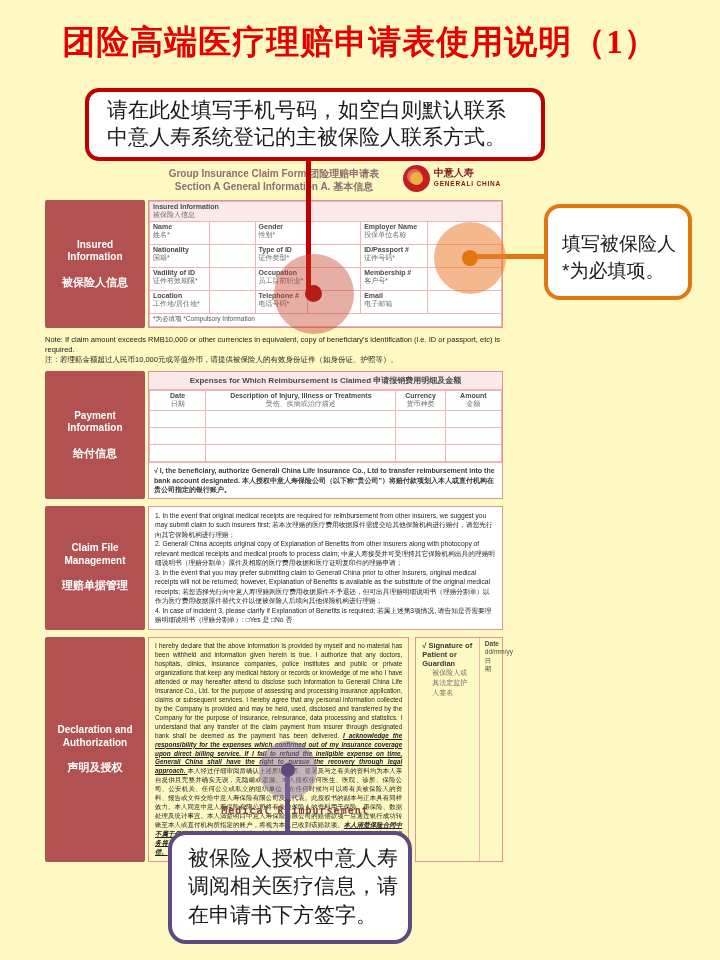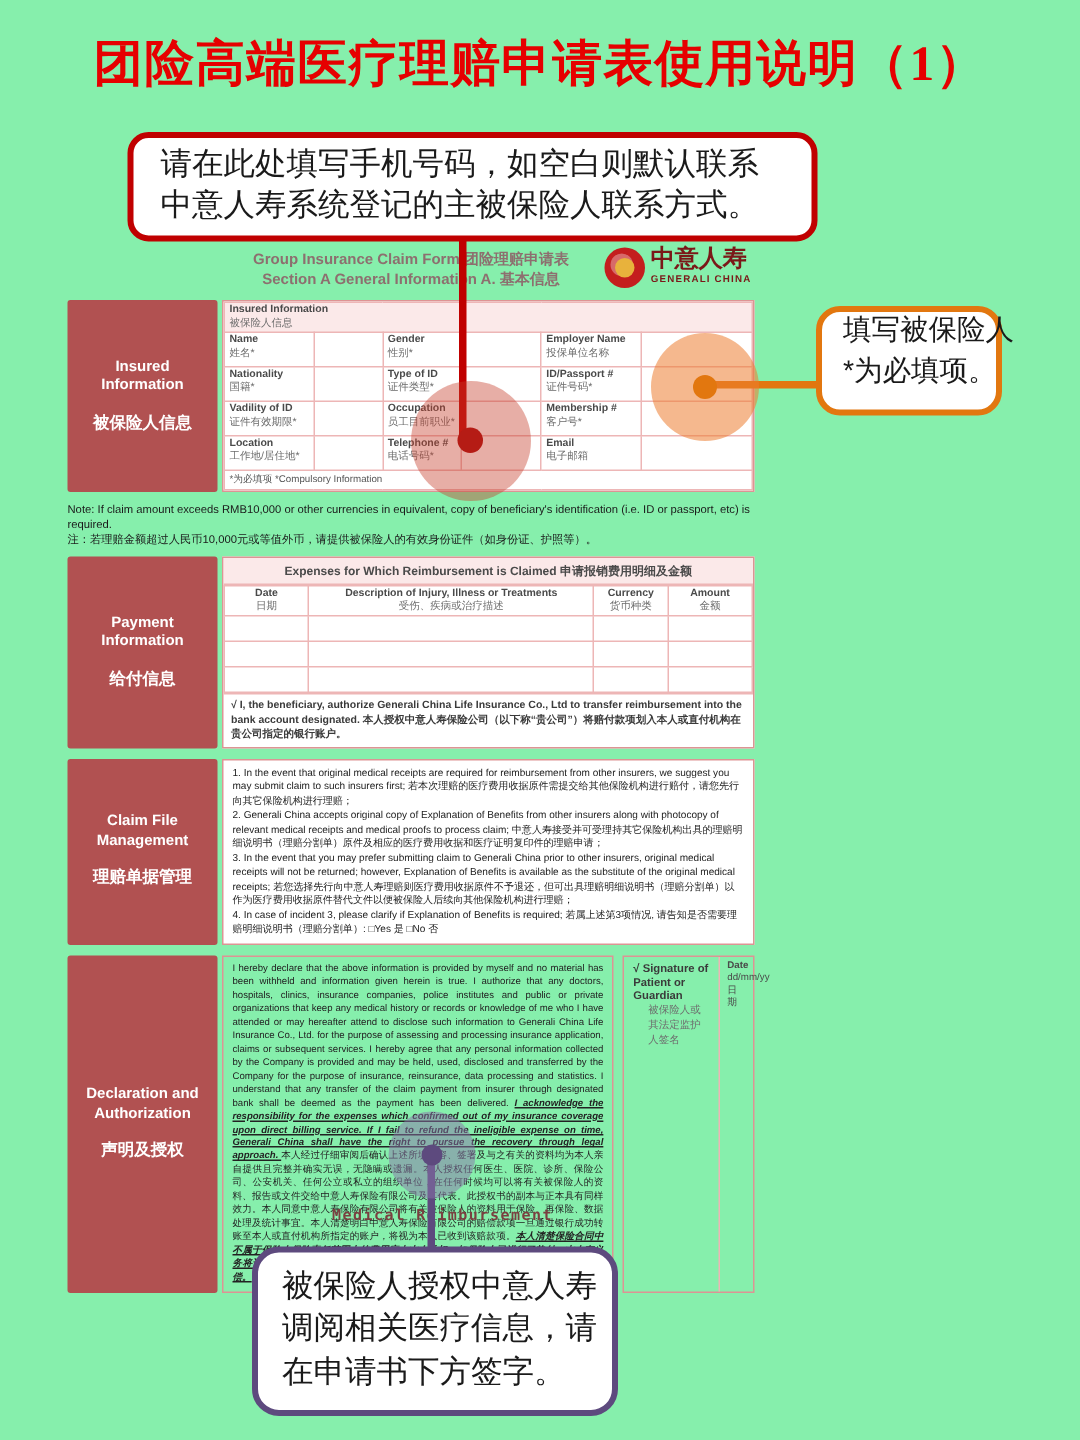--- a/index.html
+++ b/index.html
@@ -1,30 +1,30 @@
 <!DOCTYPE html>
 <html style="--title-red: #e60000; --callout-red: #c00000; --orange: #e2770f; --purple: #5d4a7e; --sidebar-red: #b15151; --pink-bg: #fbe9e9;"><head>
 <meta charset="utf-8">
 <style>
   * { box-sizing: border-box; margin: 0; padding: 0; }
   html,body { background:#fff; }
   body { font-family: "Liberation Sans", sans-serif; }
-  .canvas { position:relative; width:720px; height:960px; background:#86efac; overflow:hidden; margin:0 auto; }
+  .canvas { position:relative; width:720px; height:960px; background:#fef9c3; overflow:hidden; margin:0 auto; }
 
   
   .page-title { position:absolute; top:20px; left:0; width:100%; text-align:center;
     font-size:33px; font-weight:bold; color:var(--title-red); letter-spacing:1px; z-index:2;
     font-family:"Liberation Serif", serif; }
 
   
   .callout { position:absolute; background:#fff; z-index:6; color:#1a1a1a; }
   .callout-phone { left:85px; top:88px; width:460px; border:4px solid var(--callout-red);
     border-radius:14px; padding:5px 4px 7px 18px; font-size:21px; line-height:1.27; }
-  .callout-basic { left:544px; top:204px; width:124px; border:4px solid var(--orange);
-    border-radius:16px; padding:0 4px 12px 14px; font-size:19px; line-height:1.4; }
+  .callout-basic { left:544px; top:204px; width:148px; border:4px solid var(--orange);
+    border-radius:16px; padding:23px 4px 12px 14px; font-size:19px; line-height:1.4; }
   .callout-sign { left:168px; top:831px; width:244px; border:4px solid var(--purple);
     border-radius:18px; padding:9px 5px 11px 16px; font-size:21px; line-height:1.35; }
   .callout div { white-space:nowrap; }
 
   
   .overlay { position:absolute; z-index:5; pointer-events:none; }
   .line-red    { left:306px; top:150px; width:5px;  height:144px; background:var(--callout-red); }
   .circ-red    { left:274px; top:254px; width:80px; height:80px; border-radius:50%; background:rgba(197,62,43,.42); }
   .dot-red     { left:305px; top:285px; width:17px; height:17px; border-radius:50%; background:#b51c15; }
   .circ-orange { left:434px; top:222px; width:72px; height:72px; border-radius:50%; background:rgba(237,125,49,.55); }
@@ -36,21 +36,21 @@
 
   
   .claim-form { position:absolute; left:45px; top:167px; width:458px; z-index:1; }
   .form-header { text-align:center; font-weight:bold; color:#8d6f6f; font-size:10px;
     line-height:1.3; margin-bottom:7px; position:relative; }
   .logo { position:absolute; right:2px; top:-2px; display:flex; align-items:center; gap:4px; }
   .logo-emblem { width:27px; height:27px; border-radius:50%; background:#c41e1e; position:relative; overflow:hidden; }
   .logo-emblem::after { content:""; position:absolute; left:7px; top:7px; width:13px; height:13px;
     border-radius:50%; background:#e8b23c; box-shadow:-2px -2px 0 1px #ffffff55; }
   .logo-txt { text-align:left; color:#7a1818; }
-  .logo-name { font-size:16px; font-weight:bold; line-height:1; font-family:"Liberation Serif", serif; }
+  .logo-name { font-size:10px; font-weight:bold; line-height:1; font-family:"Liberation Serif", serif; }
   .logo-sub  { font-size:6.5px; letter-spacing:.8px; margin-top:2px; }
 
   .section { display:flex; gap:3px; margin-bottom:7px; align-items:stretch; }
   .side { width:100px; flex-shrink:0; background:var(--sidebar-red); color:#fff; font-weight:bold;
     display:flex; flex-direction:column; align-items:center; justify-content:center; gap:12px;
     font-size:10px; text-align:center; line-height:1.25; border-radius:2px; padding:4px; }
   .side .cn { font-size:11px; }
   .box { flex:1; border:1.5px solid #dd9494; background:#fff; overflow:hidden; }
 
   table { width:100%; border-collapse:collapse; table-layout:fixed; }

